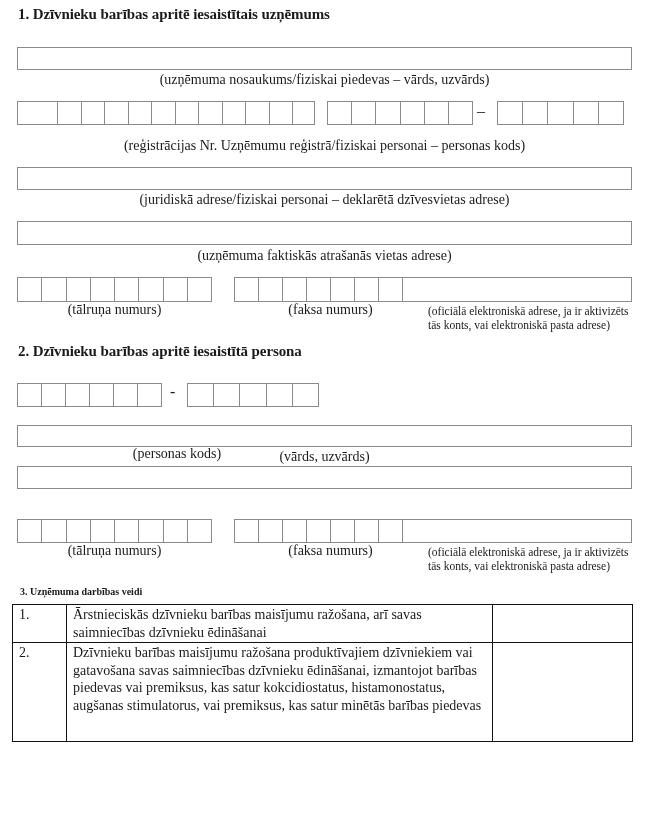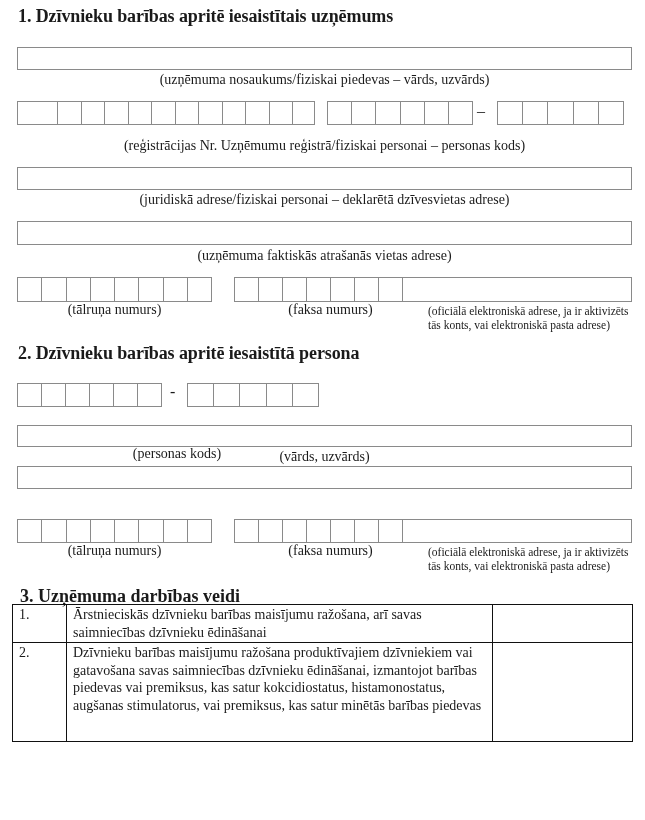--- a/index.html
+++ b/index.html
@@ -1,20 +1,20 @@
 <!DOCTYPE html>
 <html><head>
 <meta charset="utf-8">
 <style>
   * { box-sizing: border-box; margin: 0; padding: 0; }
   html, body { width: 645px; height: 820px; background: #ffffff; overflow: hidden; }
   body { position: relative; font-family: "Liberation Serif", "DejaVu Serif", serif; color: #1a1a1a; }
   .abs { position: absolute; }
-  .h1 { font-weight: bold; font-size: 18px; letter-spacing: -0.1px; white-space: nowrap; }
-  .h3 { font-weight: bold; font-size: 18px; white-space: nowrap; }
+  .h1 { font-weight: bold; font-size: 15px; letter-spacing: -0.1px; white-space: nowrap; }
+  .h3 { font-weight: bold; font-size: 10px; white-space: nowrap; }
   .caption { font-size: 14px; text-align: center; white-space: nowrap; }
   .note { font-size: 11.5px; line-height: 14px; }
   .field { border: 1px solid #8a8a8a; background: #fff; }
   .boxrow { display: flex; border: 1px solid #8a8a8a; border-right: none; background:#fff; }
   .boxrow .cell { border-right: 1px solid #8a8a8a; height: 100%; }
   .dash { font-size: 16px; }
   table.acts { position: absolute; left: 12px; top: 604px; width: 621px; border-collapse: collapse; font-size: 14px; }
   table.acts td, table.acts th { border: 1.2px solid #111; vertical-align: top; font-weight: normal; }
   table.acts th { vertical-align: middle; text-align: center; }
   .c1 { width: 54px; }

